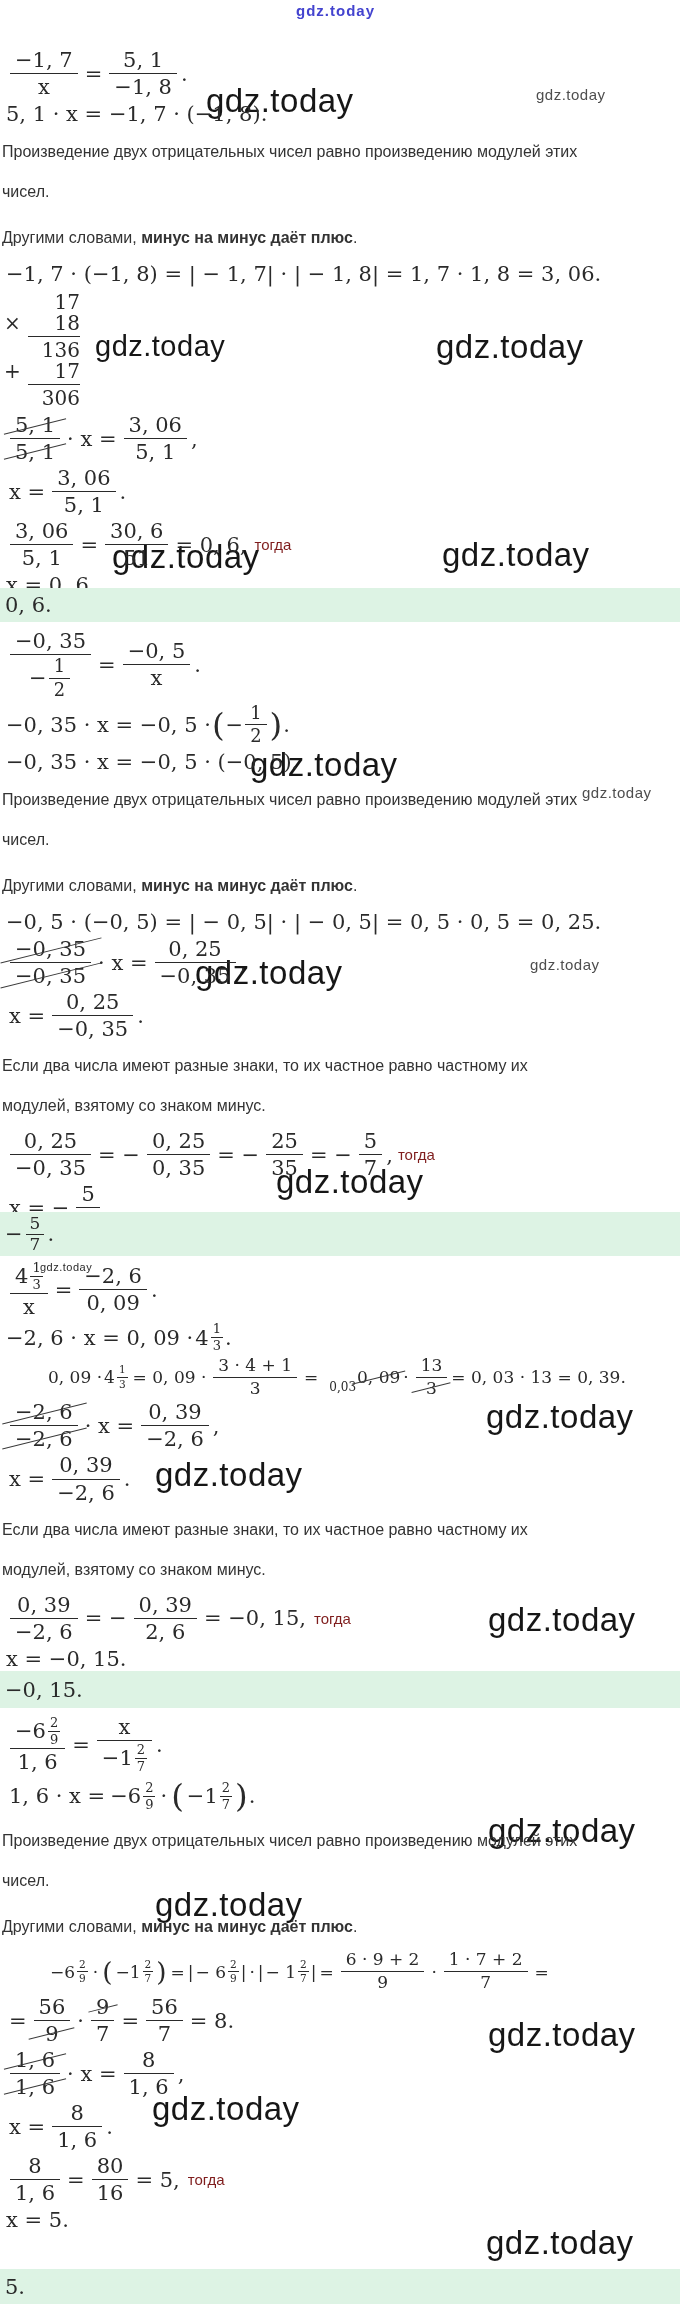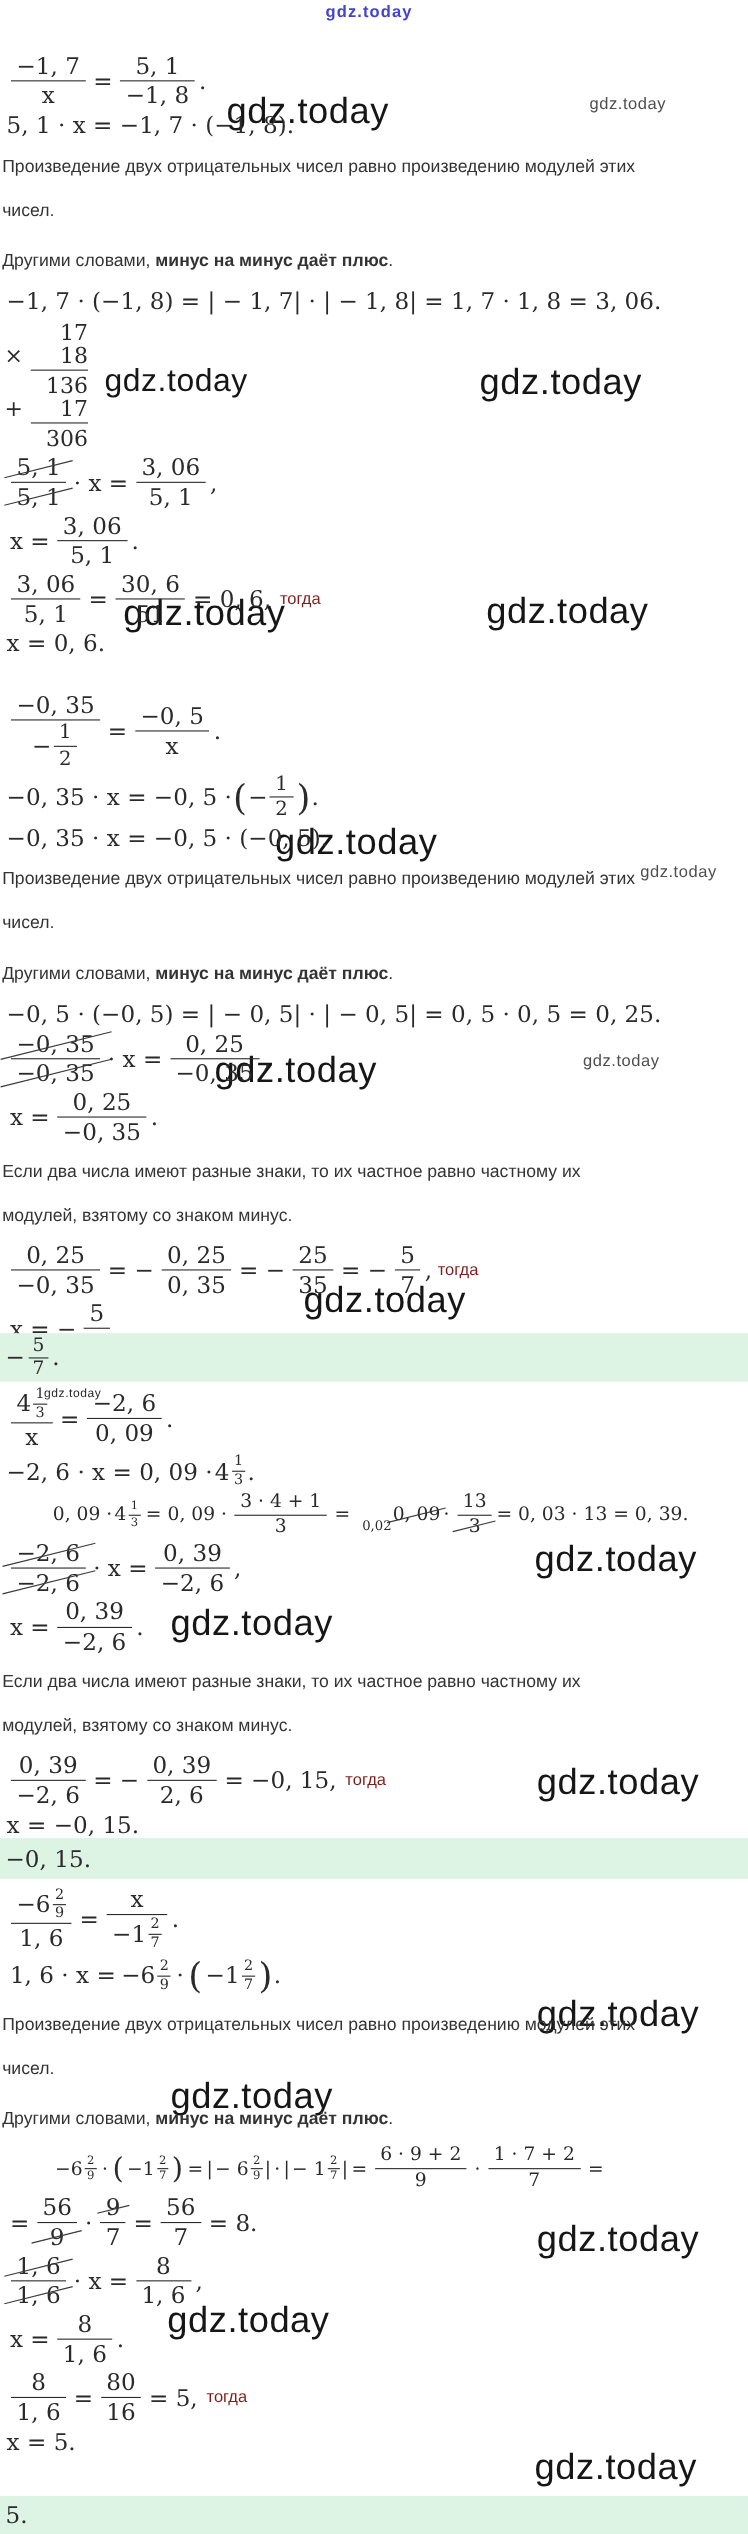--- a/index.html
+++ b/index.html
@@ -124,20 +124,23 @@
     <div class="math">
       <span class="frac"><span class="num">3, 06</span><span class="den">5, 1</span></span>
       <span class="tok">=</span>
       <span class="frac"><span class="num">30, 6</span><span class="den">51</span></span>
       <span class="tok">= 0, 6,</span>
       <span class="note">тогда</span>
     </div>
     <div class="math"><span class="tok0">x = 0, 6.</span></div>
   </div>
 
+  <div class="band" style="top:588px;height:34px;">
+      <span>0, 6.</span>
+    </div>
 
   <div class="sec" style="top:626px;">
     <div class="math">
       <span class="frac">
         <span class="num">−0, 35</span>
         <span class="den denrow">
           <span class="tok0">−</span>
           <span class="frac inner"><span class="num">1</span><span class="den">2</span></span>
         </span>
       </span>
@@ -210,21 +213,21 @@
       <span class="tok0">−2, 6 · x = 0, 09 ·</span>
       <span class="mixed"><span class="tok0">4</span><span class="mf"><span class="num">1</span><span class="den">3</span></span></span>
       <span class="tok0">.</span>
     </div>
     <div class="math tight">
       <span class="tok0">0, 09 ·</span>
       <span class="mixed"><span class="tok0">4</span><span class="mf"><span class="num">1</span><span class="den">3</span></span></span>
       <span class="tok">= 0, 09 ·</span>
       <span class="frac"><span class="num">3 · 4 + 1</span><span class="den">3</span></span>
       <span class="tok">=</span>
-      <span class="subnote">0,02</span>
+      <span class="subnote">0,03</span>
       <span class="tok0 cx">0, 09</span>
       <span class="tok">·</span>
       <span class="frac"><span class="num">13</span><span class="den cx">3</span></span>
       <span class="tok0">= 0, 03 · 13 = 0, 39.</span>
     </div>
     <div class="math">
       <span class="frac"><span class="num cx">−2, 6</span><span class="den cx">−2, 6</span></span>
       <span class="tok">· x =</span>
       <span class="frac"><span class="num">0, 39</span><span class="den">−2, 6</span></span>
       <span class="tok0">,</span>

